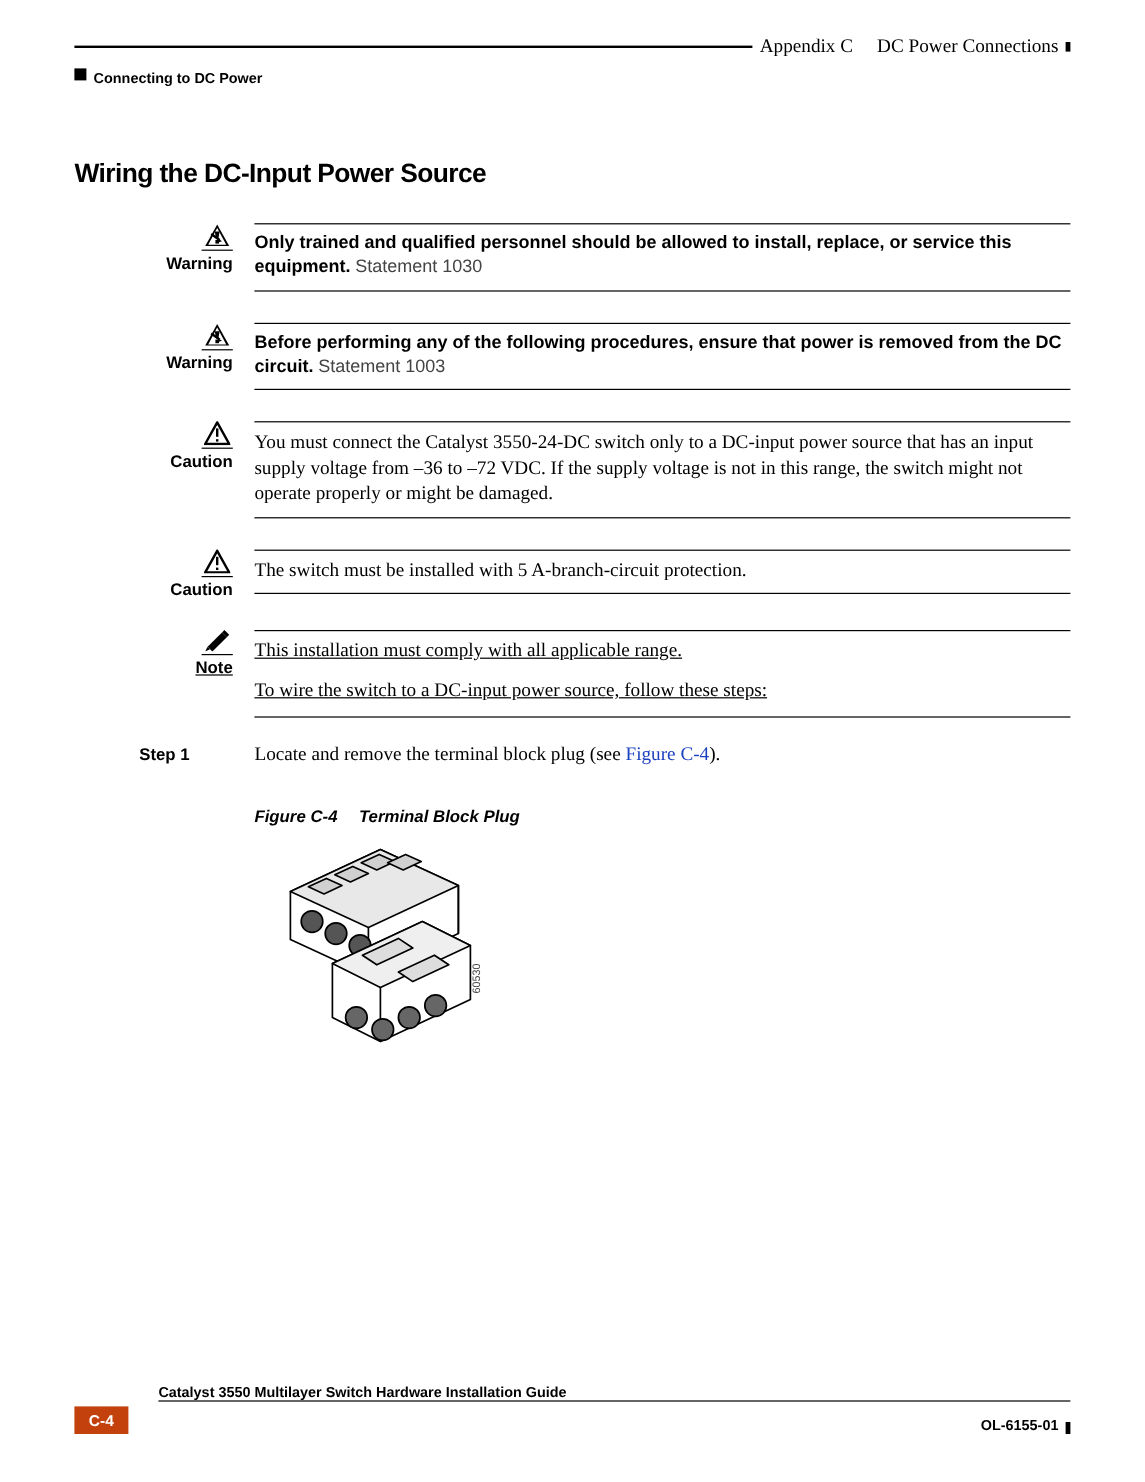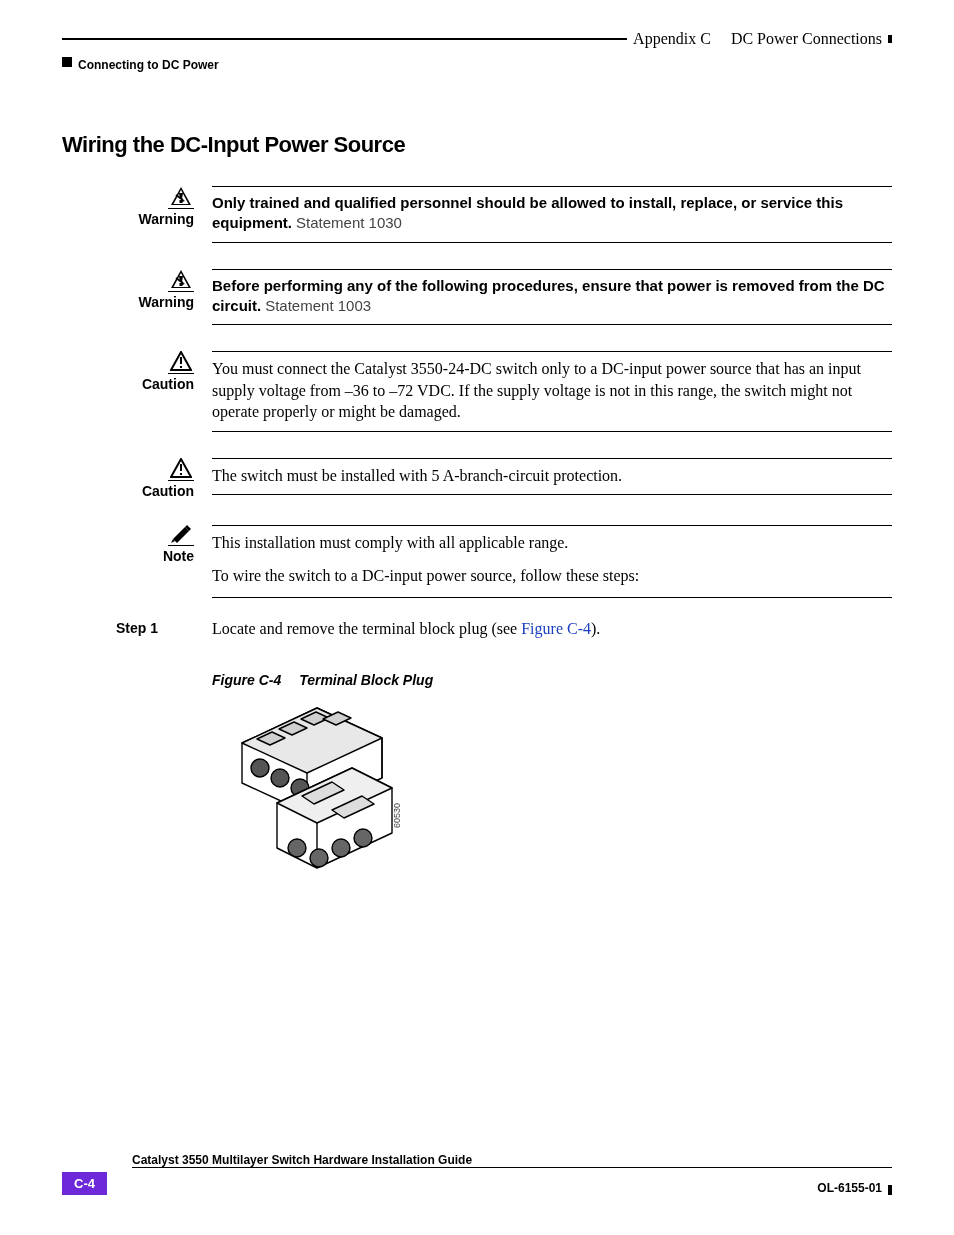--- a/index.html
+++ b/index.html
@@ -127,21 +127,21 @@
   .foot-row{
     display:flex;
     justify-content:space-between;
     align-items:flex-end;
     font-family: Arial, Helvetica, sans-serif;
     font-size:12px;
     font-weight:bold;
   }
   .foot-left { display:flex; align-items:flex-end; gap:0;}
   .page-badge{
-    background:#6d28d9; color:#fff;
+    background:#c2410c; color:#fff;
     padding:4px 12px;
     font-family: Arial, Helvetica, sans-serif;
     font-weight:bold;
     font-size:13px;
     display:inline-block;
   }
   .foot-right-wrap{ display:flex; align-items:flex-end; gap:6px;}
   .tinybar{ width:4px; height:10px; background:#000; display:inline-block;}
 
   .fig-id{
@@ -257,21 +257,21 @@
       </span>
       <span>Caution</span>
     </div>
     <div class="body-col">
       <div class="body-rule-top"></div>
       <div class="body-times">The switch must be installed with 5 A-branch-circuit protection.</div>
       <div class="body-rule-bot"></div>
     </div>
   </div>
 
-  <div class="admon" style="margin-bottom:12px;">
+  <div class="admon" style="margin-bottom:12px;text-decoration:underline;">
     <div class="label-col">
       <span class="icon-wrap">
         <span class="iunder">
           <svg width="22" height="18" viewBox="0 0 22 18">
             <path d="M3 14 L15 2 L19 6 L7 18 Z" fill="#000"></path>
             <path d="M3 14 L1 18 L5 16 Z" fill="#000"></path>
             <path d="M15 2 L17 0 L21 4 L19 6 Z" fill="#000"></path>
           </svg>
         </span>
       </span>

